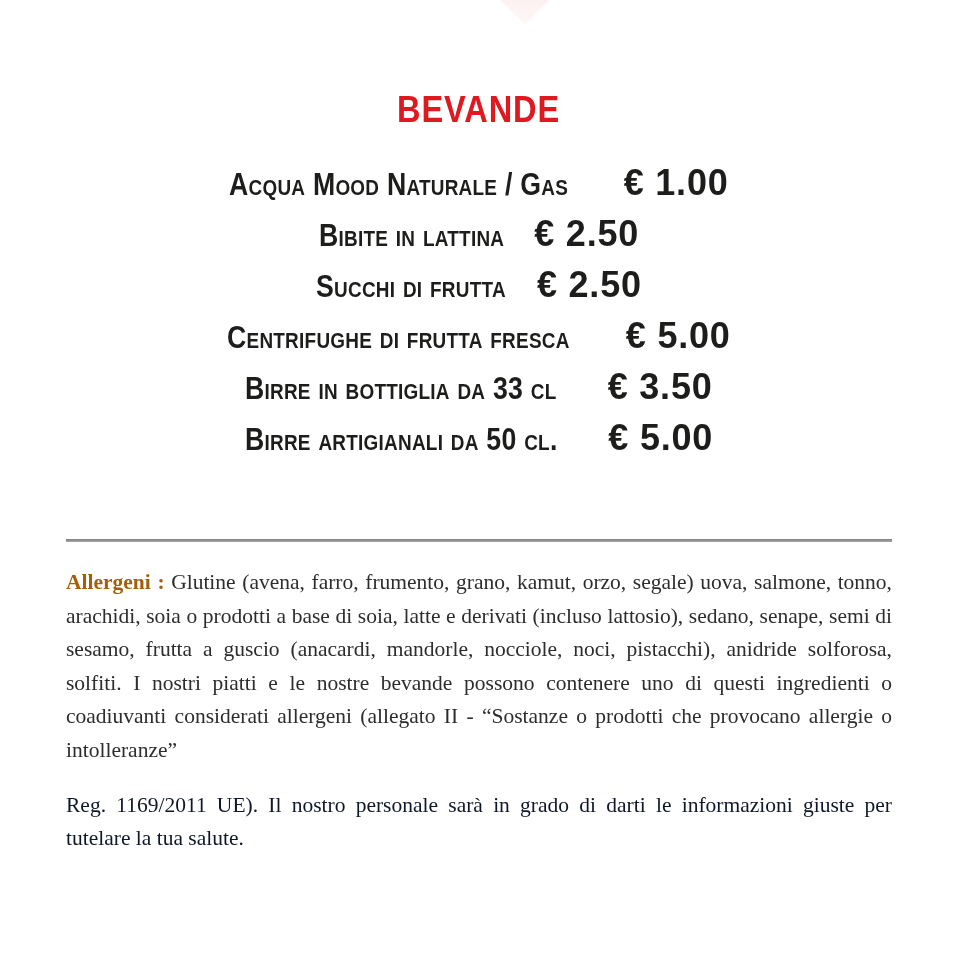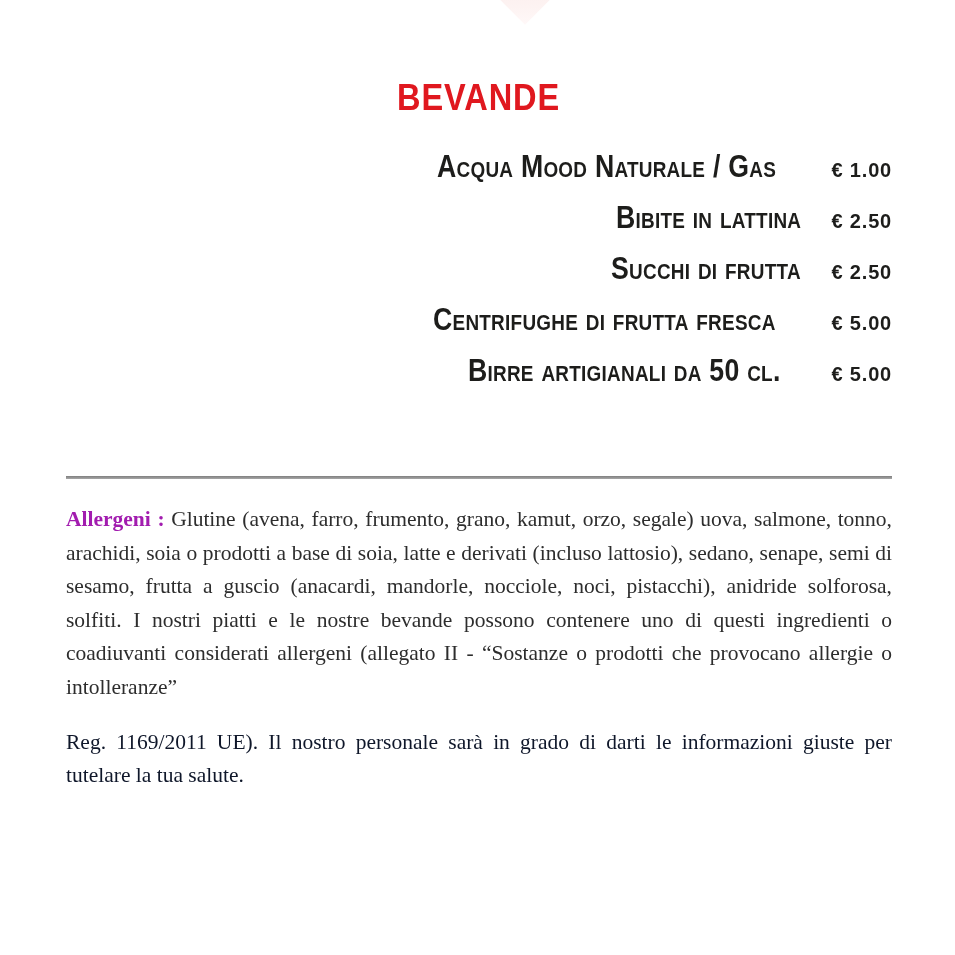--- a/index.html
+++ b/index.html
@@ -21,21 +21,21 @@
     left: 504px;
     top: -26px;
     width: 42px;
     height: 42px;
     background: linear-gradient(135deg, #fbe9e9 0%, #fdf3f2 70%, #fff8f8 100%);
     transform: rotate(45deg);
   }
   .content {
     position: absolute;
     left: 66px;
-    top: 4px;
+    top: 16px;
     width: 826px;
   }
   .title {
     margin-top: 74px;
     height: 42px;
     text-align: center;
     font-size: 37px;
     font-weight: bold;
     color: #e0181f;
     letter-spacing: 1px;
@@ -45,60 +45,60 @@
     display: inline-block;
     transform: scaleX(0.88);
     transform-origin: center;
     white-space: nowrap;
   }
   .menu-list {
     margin-top: 30px;
   }
   .menu-row {
     display: flex;
-    justify-content: flex-end;
+    justify-content: center;
     align-items: baseline;
     height: 51px;
   }
   .item-name {
     font-variant: small-caps;
     font-weight: bold;
     font-size: 31px;
     letter-spacing: 0.3px;
     line-height: 34px;
     white-space: nowrap;
     display: inline-block;
     transform: scaleX(0.86);
     transform-origin: left center;
     color: #1d1d1b;
   }
   .item-price {
     font-weight: bold;
-    font-size: 20px;
+    font-size: 36px;
     letter-spacing: 0.8px;
     white-space: nowrap;
     color: #1d1d1b;
   }
   .divider {
     margin-top: 71px;
     height: 3px;
     background: linear-gradient(#7f7f7f, #a7a7a7);
     border: none;
   }
   .allergen-block {
     margin-top: 24px;
     font-family: "Liberation Serif", serif;
     font-size: 21.5px;
     line-height: 33.5px;
     text-align: justify;
     color: #2d2d2d;
   }
   .allergen-label {
     font-weight: bold;
-    color: #a21caf;
+    color: #a16207;
   }
   .reg-note {
     margin-top: 20px;
     font-family: "Liberation Serif", serif;
     font-size: 21.5px;
     line-height: 33.5px;
     text-align: justify;
     color: #0f172a;
   }
 </style>
@@ -126,20 +126,24 @@
     <div class="menu-row">
       <span class="item-name">Succhi di frutta</span>
       <span class="item-price">€ 2.50</span>
     </div>
 
     <div class="menu-row">
       <span class="item-name">Centrifughe di frutta fresca</span>
       <span class="item-price">€ 5.00</span>
     </div>
 
+    <div class="menu-row">
+      <span class="item-name">Birre in bottiglia da 33 cl</span>
+      <span class="item-price">€ 3.50</span>
+    </div>
 
     <div class="menu-row">
       <span class="item-name">Birre artigianali da 50 cl.</span>
       <span class="item-price">€ 5.00</span>
     </div>
   </div>
 
   <div class="divider"></div>
 
   <p class="allergen-block"><span class="allergen-label">Allergeni :</span> <span>Glutine (avena, farro, frumento, grano, kamut, orzo, segale) uova, salmone, tonno, arachidi, soia o prodotti a base di soia, latte e derivati (incluso lattosio), sedano, senape, semi di sesamo, frutta a guscio (anacardi, mandorle, nocciole, noci, pistacchi), anidride solforosa, solfiti. I nostri piatti e le nostre bevande possono contenere uno di questi ingredienti o coadiuvanti considerati allergeni (allegato II - “Sostanze o prodotti che provocano allergie o intolleranze”</span></p>

